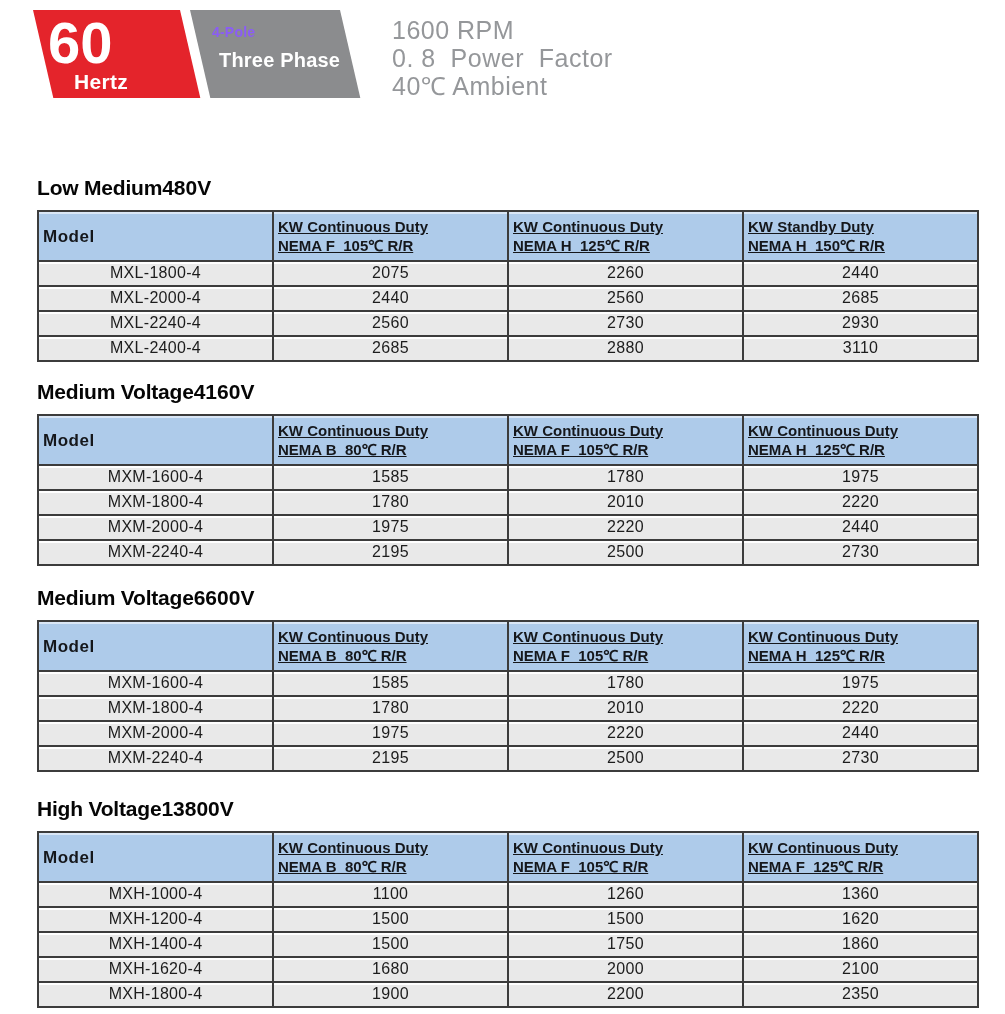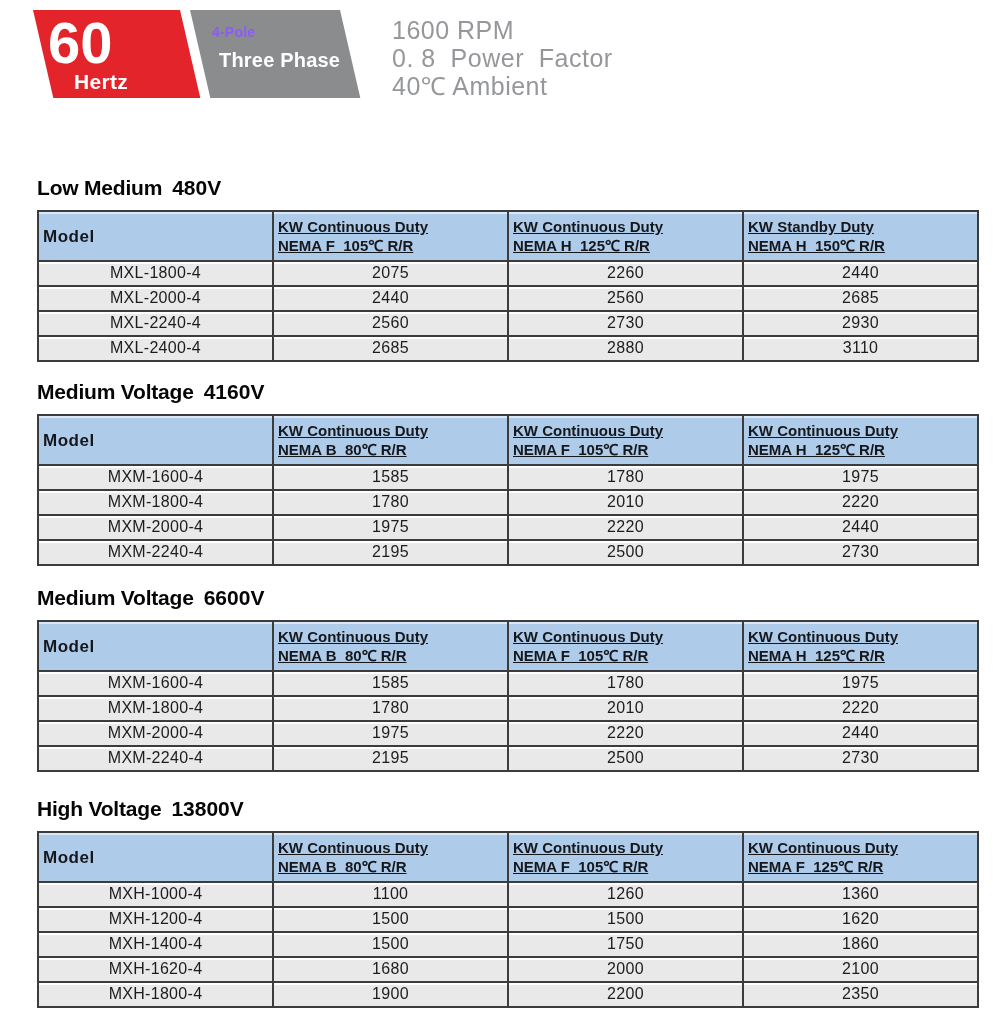--- a/index.html
+++ b/index.html
@@ -50,21 +50,21 @@
   .content { padding-left:37px; }
   .spec-section.s1 { margin-top:46px; }
   .spec-section.s2 { margin-top:18px; }
   .spec-section.s3 { margin-top:20px; }
   .spec-section.s4 { margin-top:25px; }
 
   .section-title {
     font-size:21px; font-weight:bold; color:#050505;
     letter-spacing:-0.2px; margin-bottom:10px;
   }
-  .section-title .voltage { margin-left:10px; letter-spacing:0; }
+  .section-title .voltage { letter-spacing:0; }
 
   table.spec-table {
     width:942px; border-collapse:collapse; table-layout:fixed;
     border:2px solid var(--border,#3c3c3c);
   }
   .spec-table th, .spec-table td {
     border:2px solid var(--border,#3c3c3c);
   }
   .spec-table th {
     background:var(--blue,#aecbea);

